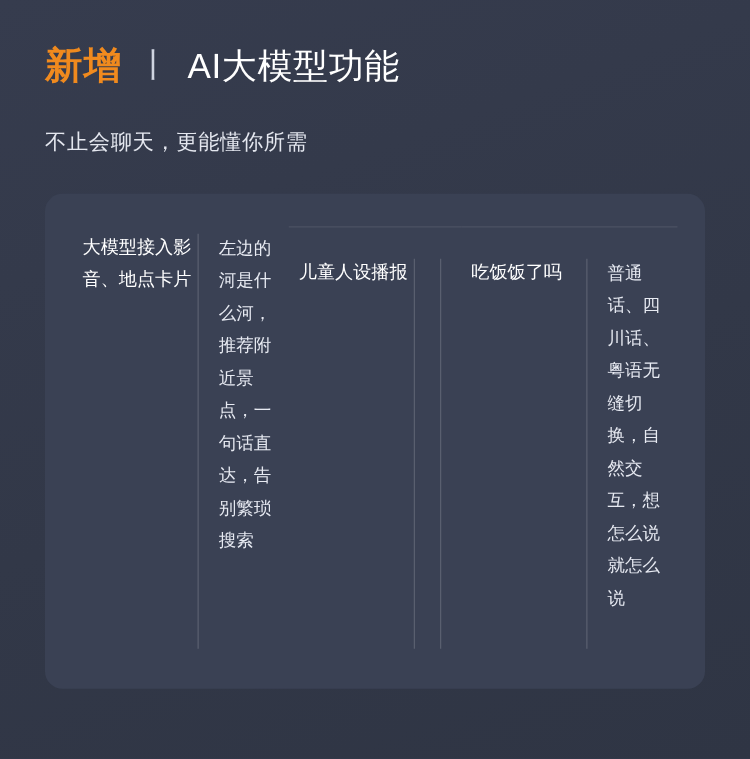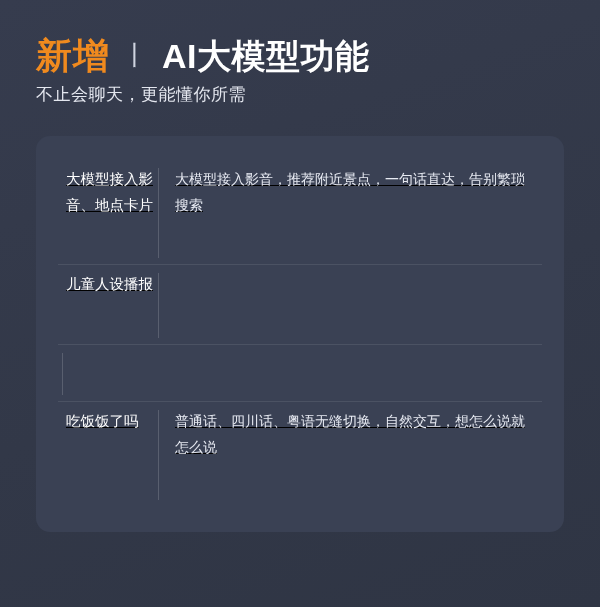--- a/index.html
+++ b/index.html
@@ -20,70 +20,68 @@
     background: linear-gradient(160deg, #363c4e 0%, #323848 55%, #2f3544 100%);
     box-sizing: border-box;
     padding: 38px 36px 0 36px;
   }
   .header {
     display: flex;
     align-items: center;
     gap: 0px;
   }
   .title-accent {
-    font-size: 36px;
+    font-size: 30px;
     font-weight: bold;
     color: #f08a1e;
     letter-spacing: 1px;
     line-height: 1;
   }
   .title-divider {
     color: #cfd4e0;
     font-size: 26px;
     font-weight: 300;
     margin: 0 14px 0 12px;
     line-height: 1;
     position: relative;
     top: -1px;
   }
   .title-main {
-    font-size: 34px;
-    font-weight: bold;
+    font-size: 28px;
+    font-weight: normal;
     color: #ffffff;
     letter-spacing: 0.5px;
     line-height: 1;
   }
   .subtitle {
-    margin-top: 9px;
+    margin-top: 34px;
     font-size: 17px;
     color: #e4e7ef;
     font-weight: normal;
     letter-spacing: 0.5px;
   }
   .card {
     margin-top: 30px;
     width: 528px;
     height: 396px;
     background: #3a4154;
     border-radius: 14px;
     box-sizing: border-box;
     padding: 26px 22px 26px 22px;
     display: flex;
-    flex-direction: column;
-    text-decoration: underline;
   }
   .row {
     display: flex;
     align-items: flex-start;
     flex: 1 1 auto;
     padding: 4px 0;
   }
   .row + .row {
     border-top: 1px solid rgba(255,255,255,0.09);
-    padding-top: 6px;
+    padding-top: 23px;
   }
   .row-label {
     width: 96px;
     flex: 0 0 96px;
     color: #ffffff;
     font-size: 14.5px;
     line-height: 26px;
     font-weight: normal;
     padding-left: 8px;
     box-sizing: border-box;
@@ -114,21 +112,21 @@
     <span class="title-main">AI大模型功能</span>
   </div>
 
   <div class="subtitle">不止会聊天，更能懂你所需</div>
 
   <div class="card">
 
     <div class="row">
       <div class="row-label">大模型接入影音、地点卡片</div>
       <div class="row-sep"></div>
-      <div class="row-desc">大模型接入影音，推荐附近景点，一句话直达，告别繁琐搜索</div>
+      <div class="row-desc">左边的河是什么河，推荐附近景点，一句话直达，告别繁琐搜索</div>
     </div>
 
     <div class="row">
       <div class="row-label">儿童人设播报</div>
       <div class="row-sep"></div>
     </div>
 
     <div class="row">
       <div class="row-sep"></div>
     </div>

